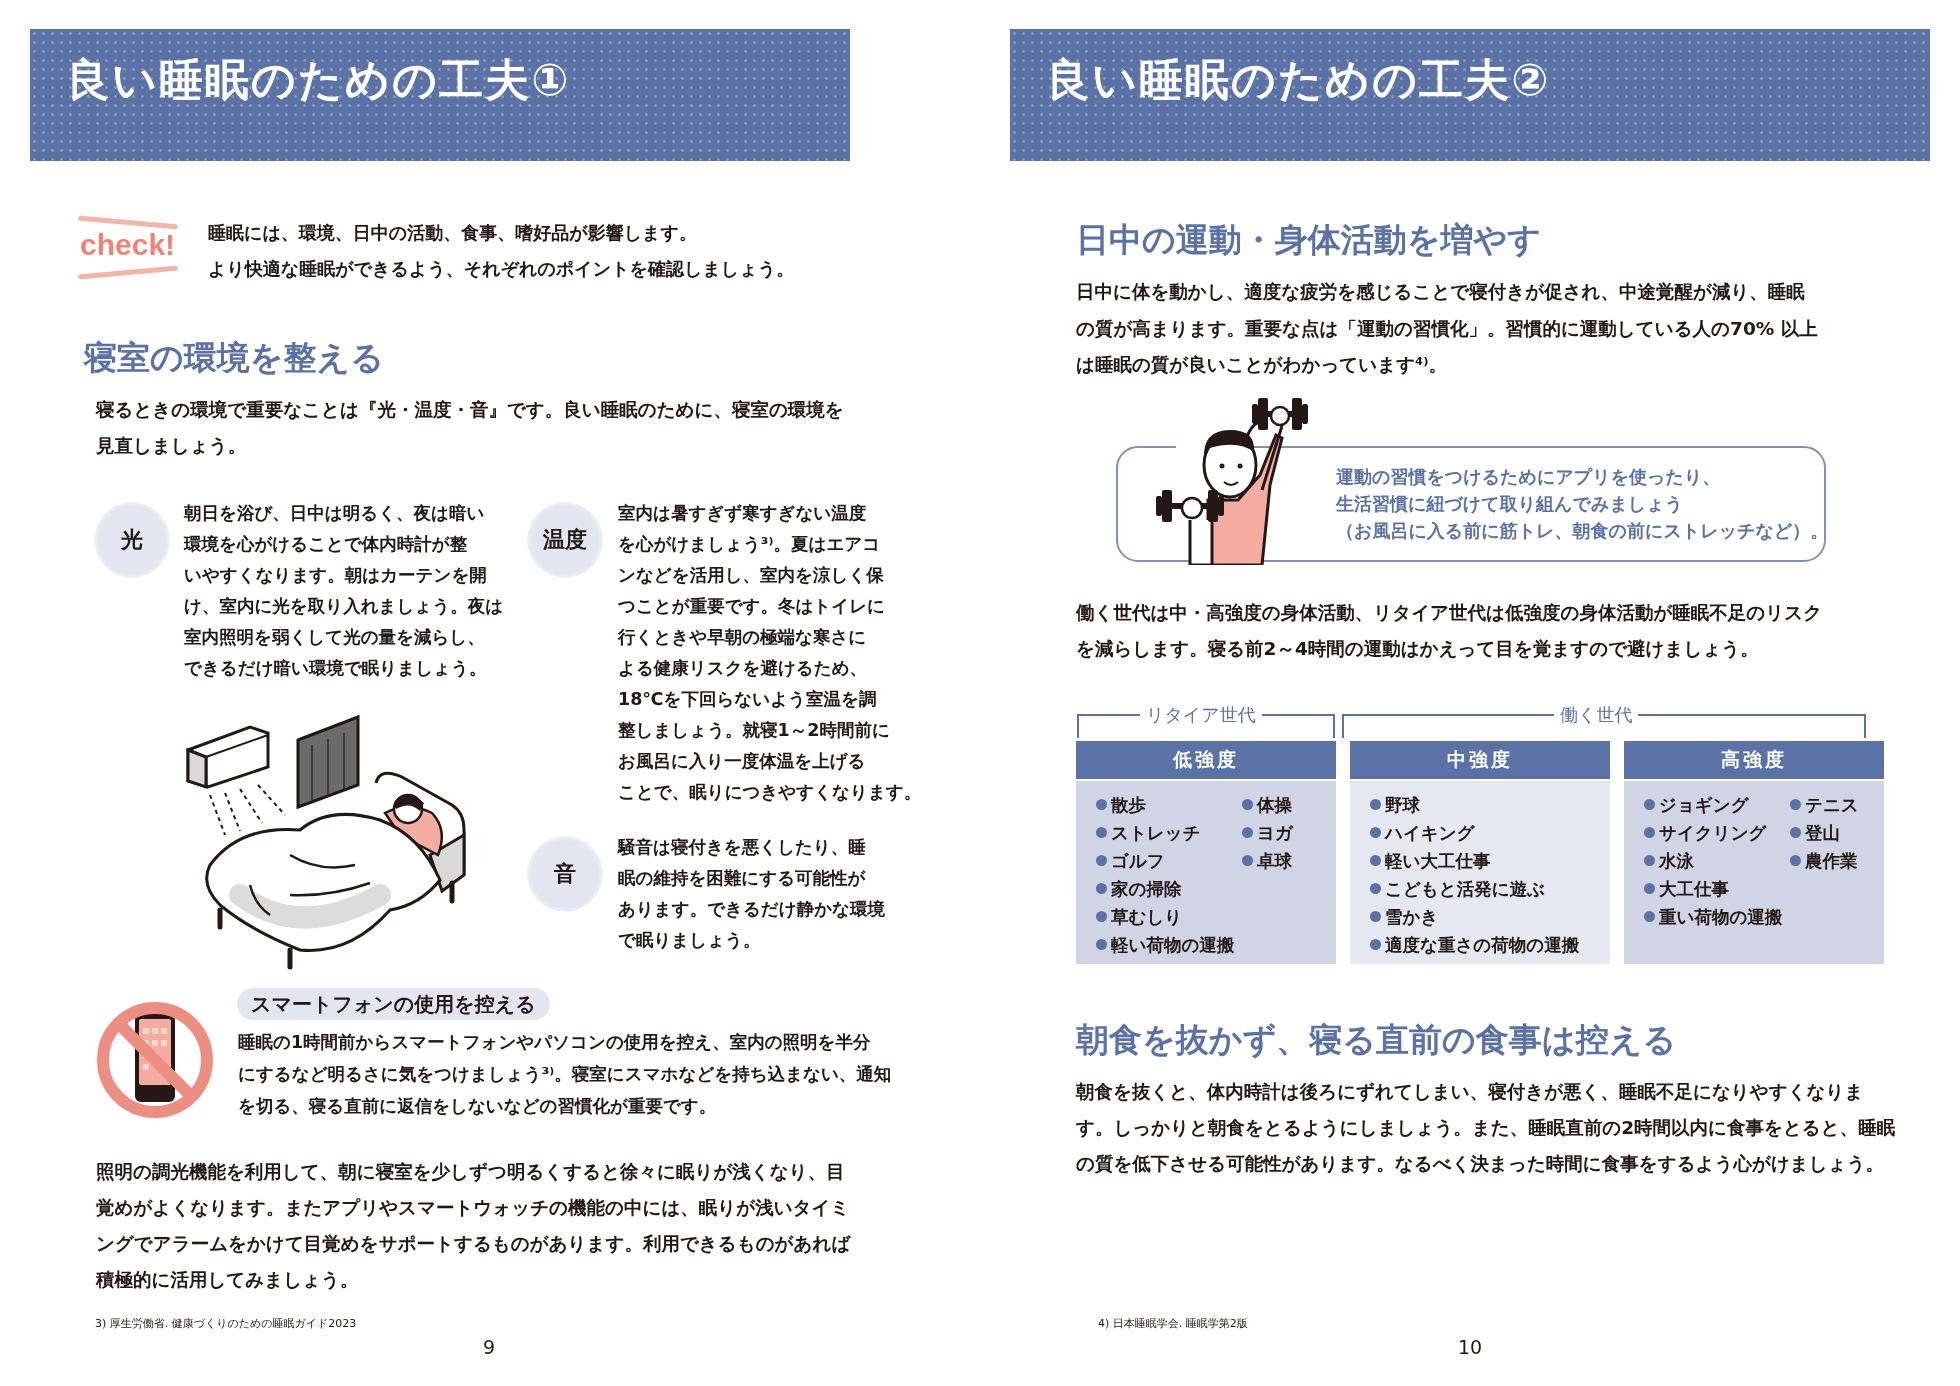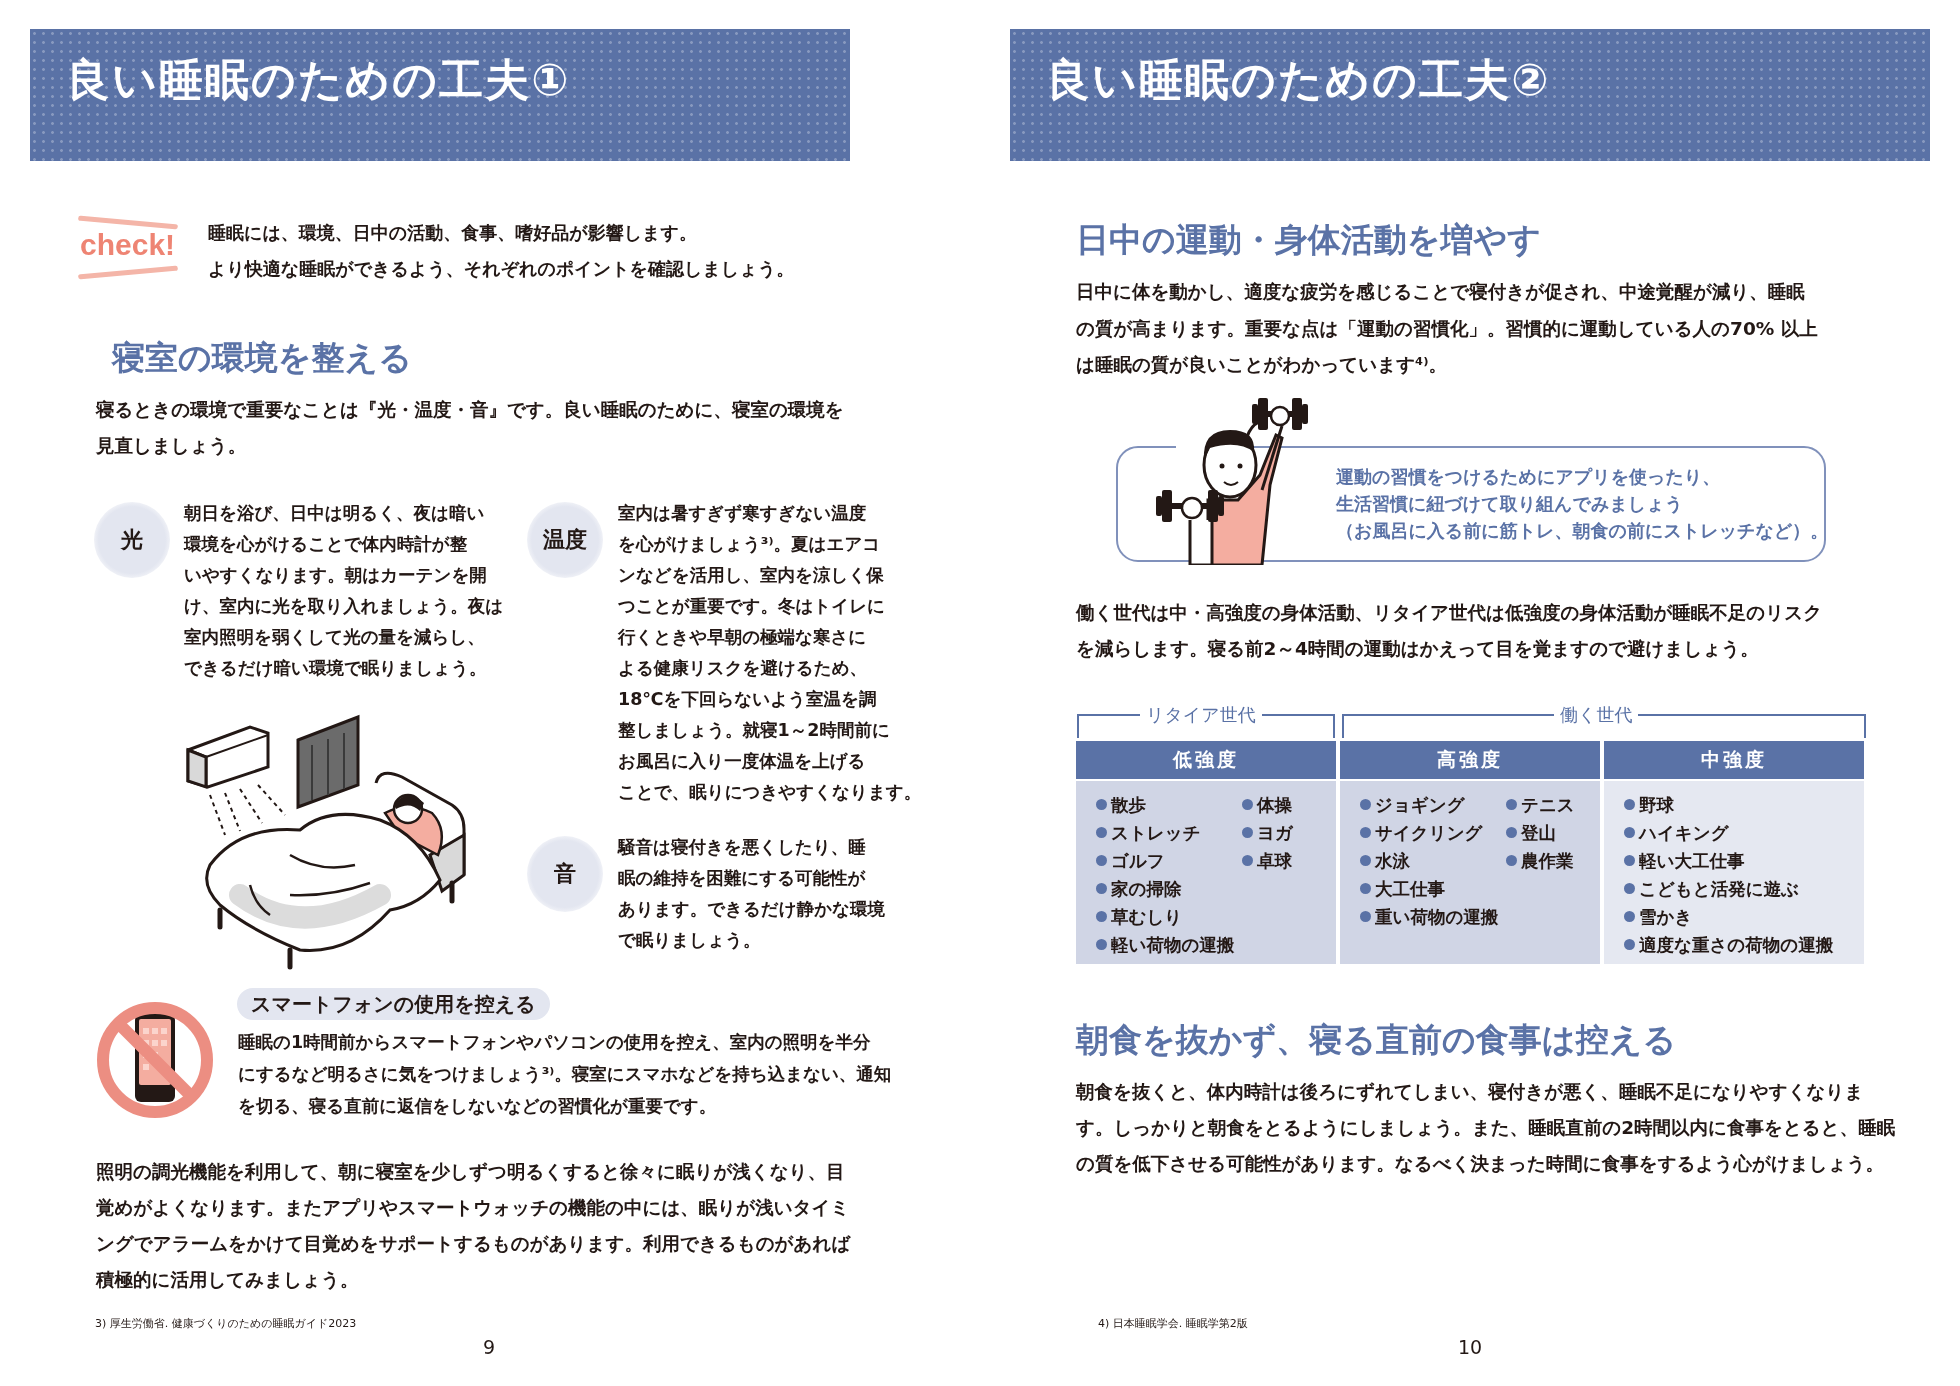--- a/index.html
+++ b/index.html
@@ -48,21 +48,21 @@
 
   .tip-box {
     position: absolute; left: 1116px; top: 446px; width: 710px; height: 116px;
     border: 2.5px solid #8091bb; border-radius: 22px; background: #fff;
   }
   .tip-line { position: absolute; left: 1336px; color: #5a72a6; font-size: 18px; font-weight: bold; white-space: nowrap; }
 
   .group-label { position: absolute; top: 703px; color: #5a72a6; font-size: 18px; white-space: nowrap; background: #fff; padding: 0 6px; }
   .bracket { position: absolute; top: 714px; height: 24px; border: 2px solid #5a72a6; border-bottom: none; }
 
-  .act-table { position: absolute; top: 741px; left: 1076px; display: flex; gap: 4px; border-radius: 32px; }
+  .act-table { position: absolute; top: 741px; left: 1076px; display: flex; gap: 14px; border-radius: 32px; }
   .act-col { width: 260px; }
   .act-head { height: 38px; background: #5a72a6; color: #fff; font-size: 19px; font-weight: bold;
     display: flex; align-items: center; justify-content: center; letter-spacing: 3px; }
   .act-body { height: 183px; margin-top: 2px; padding: 12px 0 0 20px; position: relative; }
   .act-body.shade1 { background: #d0d5e5; }
   .act-body.shade2 { background: #e5e8f1; }
   .act-item { position: absolute; font-size: 17.5px; font-weight: bold; white-space: nowrap; }
   .act-item .dot { display: inline-block; width: 11px; height: 11px; border-radius: 50%; background: #5a72a6; margin-right: 4px; vertical-align: 1px; }
 </style>
 </head>
@@ -74,21 +74,21 @@
   </div>
 
   <div class="check-badge">
     <div class="bar top"></div>
     <div class="label">check!</div>
     <div class="bar bot"></div>
   </div>
   <div class="intro-line" style="top:221px;">睡眠には、環境、日中の活動、食事、嗜好品が影響します。</div>
   <div class="intro-line" style="top:257px;">より快適な睡眠ができるよう、それぞれのポイントを確認しましょう。</div>
 
-  <div class="section-heading" style="left:112px; top:336px;">寝室の環境を整える</div>
+  <div class="section-heading" style="left:84px; top:336px;">寝室の環境を整える</div>
   <div class="body-line" style="left:96px; top:401px;">寝るときの環境で重要なことは『光・温度・音』です。良い睡眠のために、寝室の環境を</div>
   <div class="body-line" style="left:96px; top:437px;">見直しましょう。</div>
 
   <div class="circle-badge" style="left:94px; top:502px;">光</div>
   <div>
     <div class="col-line" style="left:184px; top:505px;">朝日を浴び、日中は明るく、夜は暗い</div>
     <div class="col-line" style="left:184px; top:536px;">環境を心がけることで体内時計が整</div>
     <div class="col-line" style="left:184px; top:567px;">いやすくなります。朝はカーテンを開</div>
     <div class="col-line" style="left:184px; top:598px;">け、室内に光を取り入れましょう。夜は</div>
     <div class="col-line" style="left:184px; top:629px;">室内照明を弱くして光の量を減らし、</div>
@@ -241,43 +241,43 @@
         <div class="act-item" style="left:20px; top:68px;"><span class="dot"></span><span>ゴルフ</span></div>
         <div class="act-item" style="left:20px; top:96px;"><span class="dot"></span><span>家の掃除</span></div>
         <div class="act-item" style="left:20px; top:124px;"><span class="dot"></span><span>草むしり</span></div>
         <div class="act-item" style="left:20px; top:152px;"><span class="dot"></span><span>軽い荷物の運搬</span></div>
         <div class="act-item" style="left:166px; top:12px;"><span class="dot"></span><span>体操</span></div>
         <div class="act-item" style="left:166px; top:40px;"><span class="dot"></span><span>ヨガ</span></div>
         <div class="act-item" style="left:166px; top:68px;"><span class="dot"></span><span>卓球</span></div>
       </div>
     </div>
     <div class="act-col">
+      <div class="act-head">中強度</div>
+      <div class="act-body shade2">
+        <div class="act-item" style="left:20px; top:12px;"><span class="dot"></span><span>野球</span></div>
+        <div class="act-item" style="left:20px; top:40px;"><span class="dot"></span><span>ハイキング</span></div>
+        <div class="act-item" style="left:20px; top:68px;"><span class="dot"></span><span>軽い大工仕事</span></div>
+        <div class="act-item" style="left:20px; top:96px;"><span class="dot"></span><span>こどもと活発に遊ぶ</span></div>
+        <div class="act-item" style="left:20px; top:124px;"><span class="dot"></span><span>雪かき</span></div>
+        <div class="act-item" style="left:20px; top:152px;"><span class="dot"></span><span>適度な重さの荷物の運搬</span></div>
+      </div>
+    </div>
+    <div class="act-col">
       <div class="act-head">高強度</div>
       <div class="act-body shade1">
         <div class="act-item" style="left:20px; top:12px;"><span class="dot"></span><span>ジョギング</span></div>
         <div class="act-item" style="left:20px; top:40px;"><span class="dot"></span><span>サイクリング</span></div>
         <div class="act-item" style="left:20px; top:68px;"><span class="dot"></span><span>水泳</span></div>
         <div class="act-item" style="left:20px; top:96px;"><span class="dot"></span><span>大工仕事</span></div>
         <div class="act-item" style="left:20px; top:124px;"><span class="dot"></span><span>重い荷物の運搬</span></div>
         <div class="act-item" style="left:166px; top:12px;"><span class="dot"></span><span>テニス</span></div>
         <div class="act-item" style="left:166px; top:40px;"><span class="dot"></span><span>登山</span></div>
         <div class="act-item" style="left:166px; top:68px;"><span class="dot"></span><span>農作業</span></div>
       </div>
     </div>
-    <div class="act-col">
-      <div class="act-head">中強度</div>
-      <div class="act-body shade2">
-        <div class="act-item" style="left:20px; top:12px;"><span class="dot"></span><span>野球</span></div>
-        <div class="act-item" style="left:20px; top:40px;"><span class="dot"></span><span>ハイキング</span></div>
-        <div class="act-item" style="left:20px; top:68px;"><span class="dot"></span><span>軽い大工仕事</span></div>
-        <div class="act-item" style="left:20px; top:96px;"><span class="dot"></span><span>こどもと活発に遊ぶ</span></div>
-        <div class="act-item" style="left:20px; top:124px;"><span class="dot"></span><span>雪かき</span></div>
-        <div class="act-item" style="left:20px; top:152px;"><span class="dot"></span><span>適度な重さの荷物の運搬</span></div>
-      </div>
-    </div>
   </div>
 
   <div class="section-heading" style="left:1076px; top:1018px;">朝食を抜かず、寝る直前の食事は控える</div>
   <div>
     <div class="body-line" style="left:1076px; top:1083px;">朝食を抜くと、体内時計は後ろにずれてしまい、寝付きが悪く、睡眠不足になりやすくなりま</div>
     <div class="body-line" style="left:1076px; top:1119px;">す。しっかりと朝食をとるようにしましょう。また、睡眠直前の2時間以内に食事をとると、睡眠</div>
     <div class="body-line" style="left:1076px; top:1155px;">の質を低下させる可能性があります。なるべく決まった時間に食事をするよう心がけましょう。</div>
   </div>
 
   <div class="footnote" style="left:1075px; top:1316px;margin-left:23px;">4) 日本睡眠学会. 睡眠学第2版</div>

